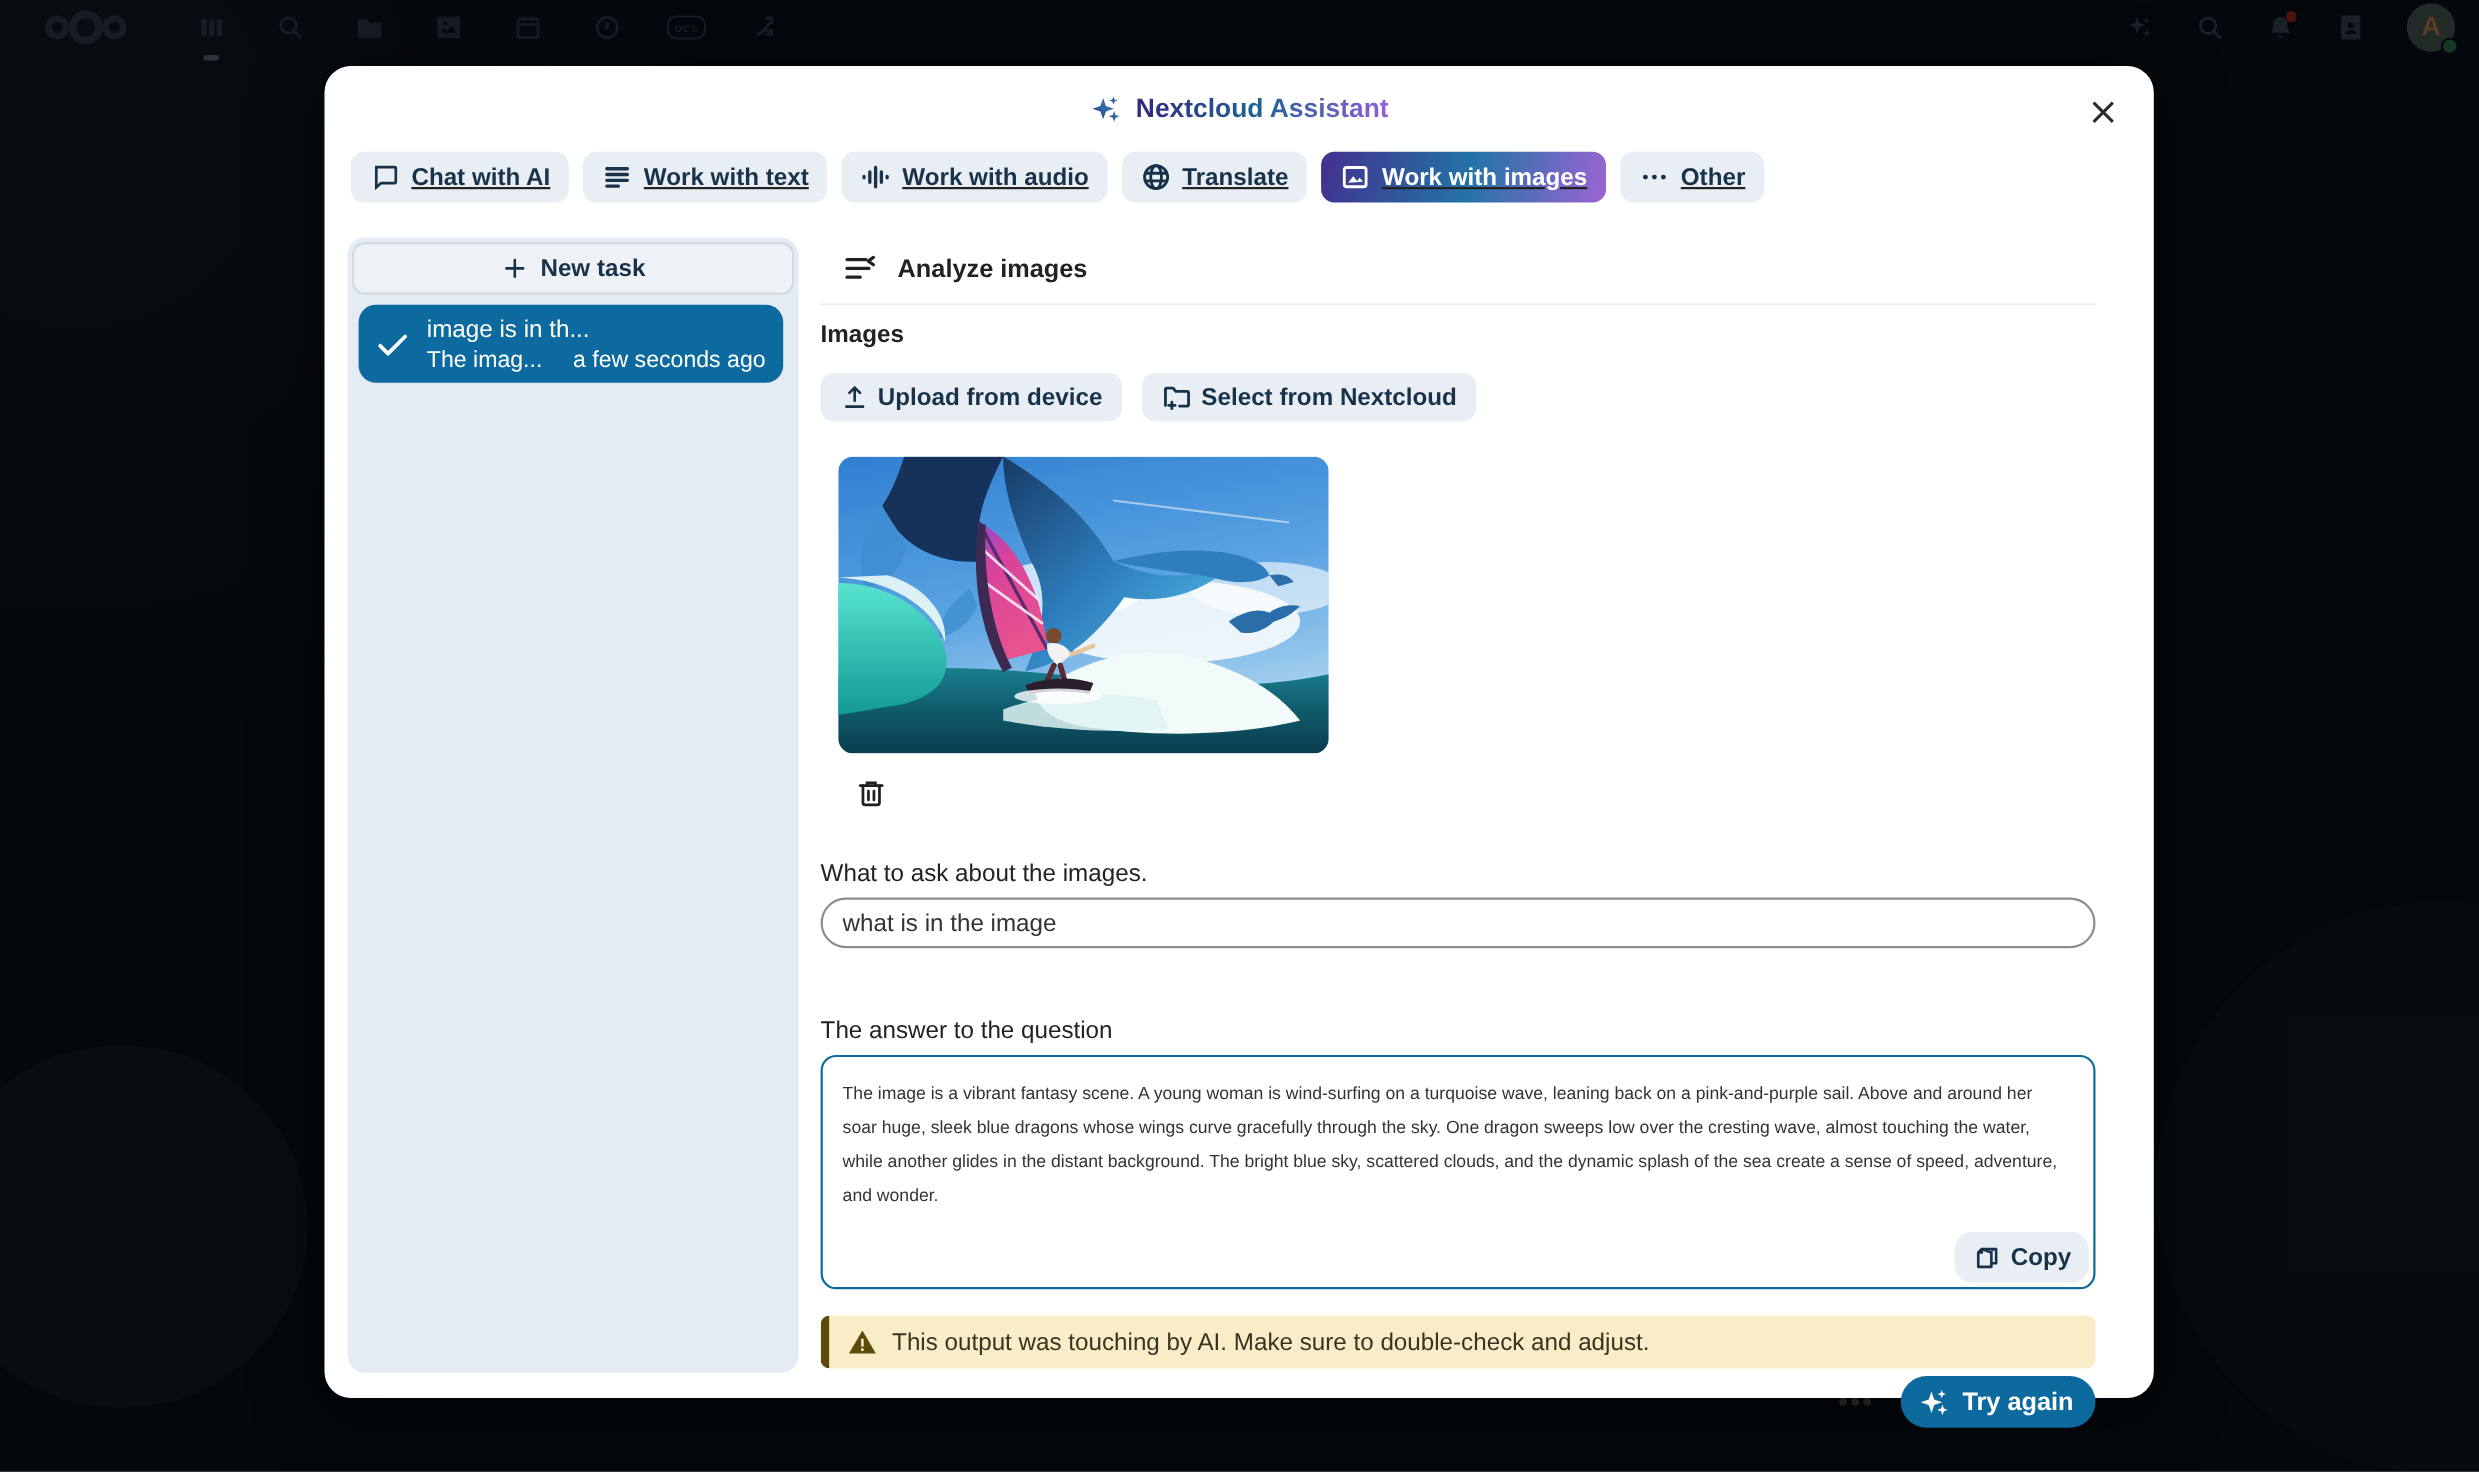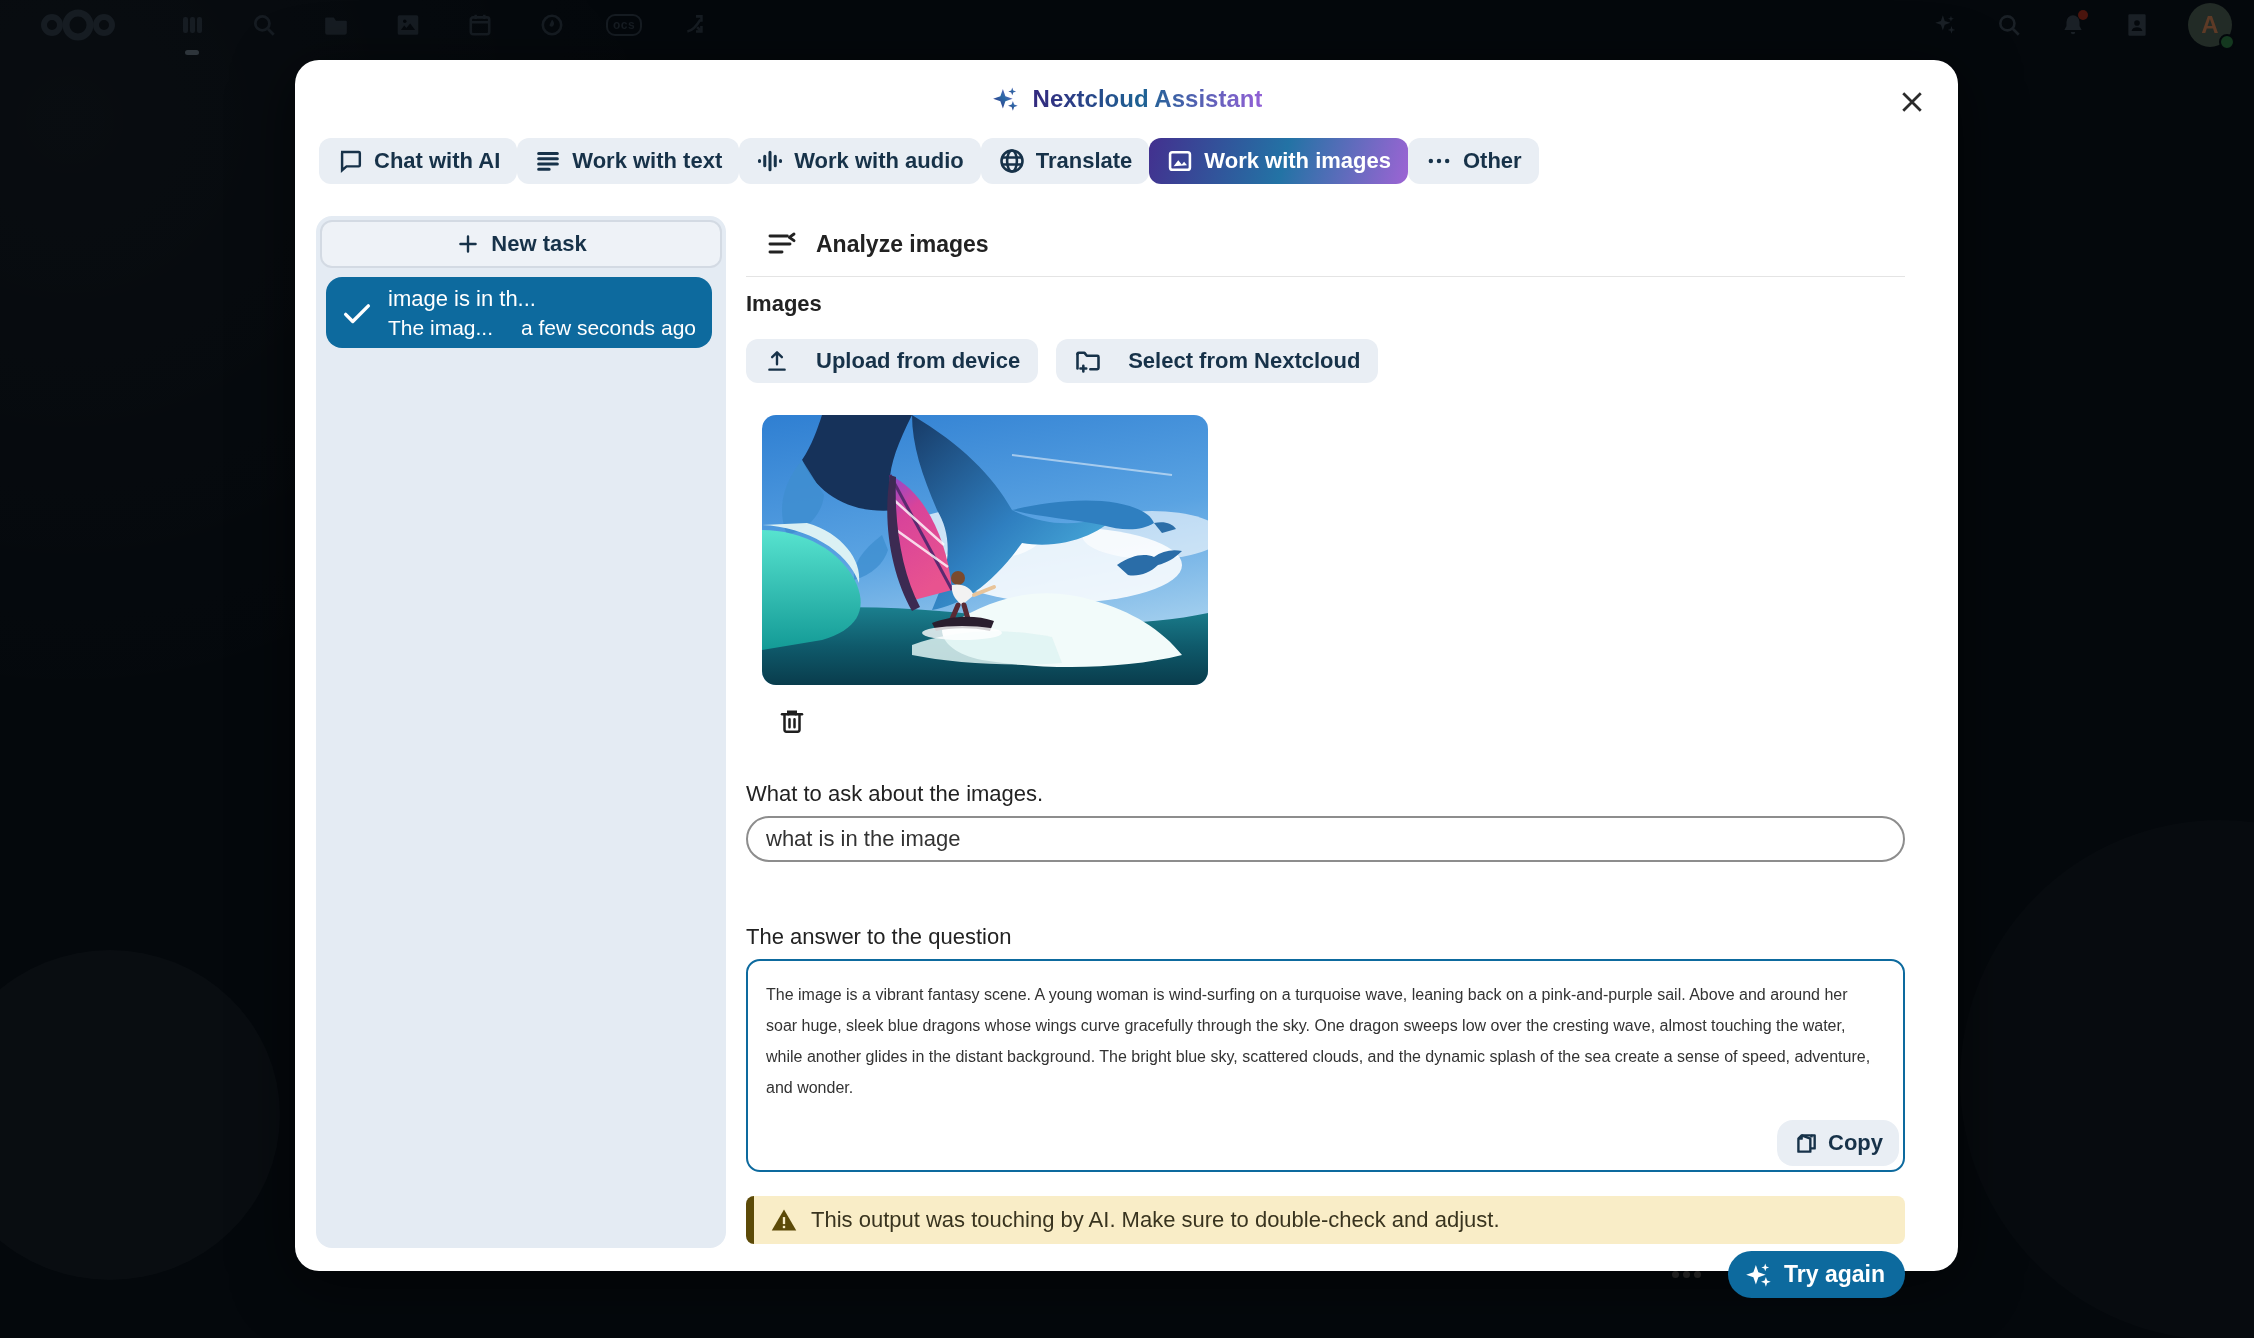--- a/index.html
+++ b/index.html
@@ -41,21 +41,21 @@
   .modal-title { display:flex; align-items:center; gap:12px; font-size:24px; font-weight:700; }
   .modal-title .t-text {
     background:linear-gradient(90deg,#33297e 0%, #1d6293 48%, #9260d6 100%);
     -webkit-background-clip:text; background-clip:text; color:transparent;
   }
   .close-btn { position:absolute; right:26px; top:22px; width:40px; height:40px; border-radius:10px;
                display:flex; align-items:center; justify-content:center; background:transparent;
                border:none; cursor:pointer; color:#2b2b2b; }
 
   
-  .tabs { display:flex; margin-left:24px; }
+  .tabs { display:flex; gap:13px; margin-left:24px;text-decoration:underline; }
   .tab { height:46px; padding:0 17px; border-radius:12px; background:#e9eef4;
          display:flex; align-items:center; gap:10px; font-size:22px; font-weight:700;
          color:#173249; cursor:pointer; border:none; }
   .tab.selected { background:linear-gradient(105deg,#43308f 0%, #2373a5 52%, #9d64d4 100%); color:#ffffff; }
 
   
   .modal-body { display:flex; margin-top:32px; }
 
   
   .sidebar { margin-left:21px; width:410px; height:1032px; background:#e4ebf3; border-radius:16px;
@@ -73,21 +73,21 @@
 
   
   .content { margin-left:20px; width:1159px; }
   .content-header { display:flex; align-items:center; gap:18px; height:40px; margin-top:8px; padding-left:20px; }
   .content-header .hdr-label { font-size:23px; font-weight:700; color:#222; }
   .content-divider { border:none; border-top:1px solid #e4e4e4; margin-top:12px; }
 
   .images-label { font-size:22px; font-weight:700; margin-top:14px; color:#222; }
   .btn-row { display:flex; gap:18px; margin-top:22px; }
   .pill-btn { height:44px; border-radius:12px; background:#e9eef4; border:none;
-              display:flex; align-items:center; gap:26px; padding:0 18px;
+              display:flex; align-items:center; gap:8px; padding:0 18px;
               font-size:22px; font-weight:700; color:#173249; cursor:pointer; }
 
   .thumb-wrap { margin-top:32px; margin-left:16px; }
   .thumb { width:446px; height:270px; border-radius:14px; overflow:hidden; display:block; cursor:pointer; }
   .trash-btn { margin-top:16px; margin-left:10px; width:40px; height:40px; background:transparent; border:none;
                color:#1f1f1f; cursor:pointer; display:flex; align-items:center; justify-content:center; }
 
   .field-label { font-size:22px; color:#222; }
   .q-label { margin-top:40px; }
   .q-input { margin-top:9px; width:1159px; height:46px; border:2px solid #8d8d8d; border-radius:23px;

